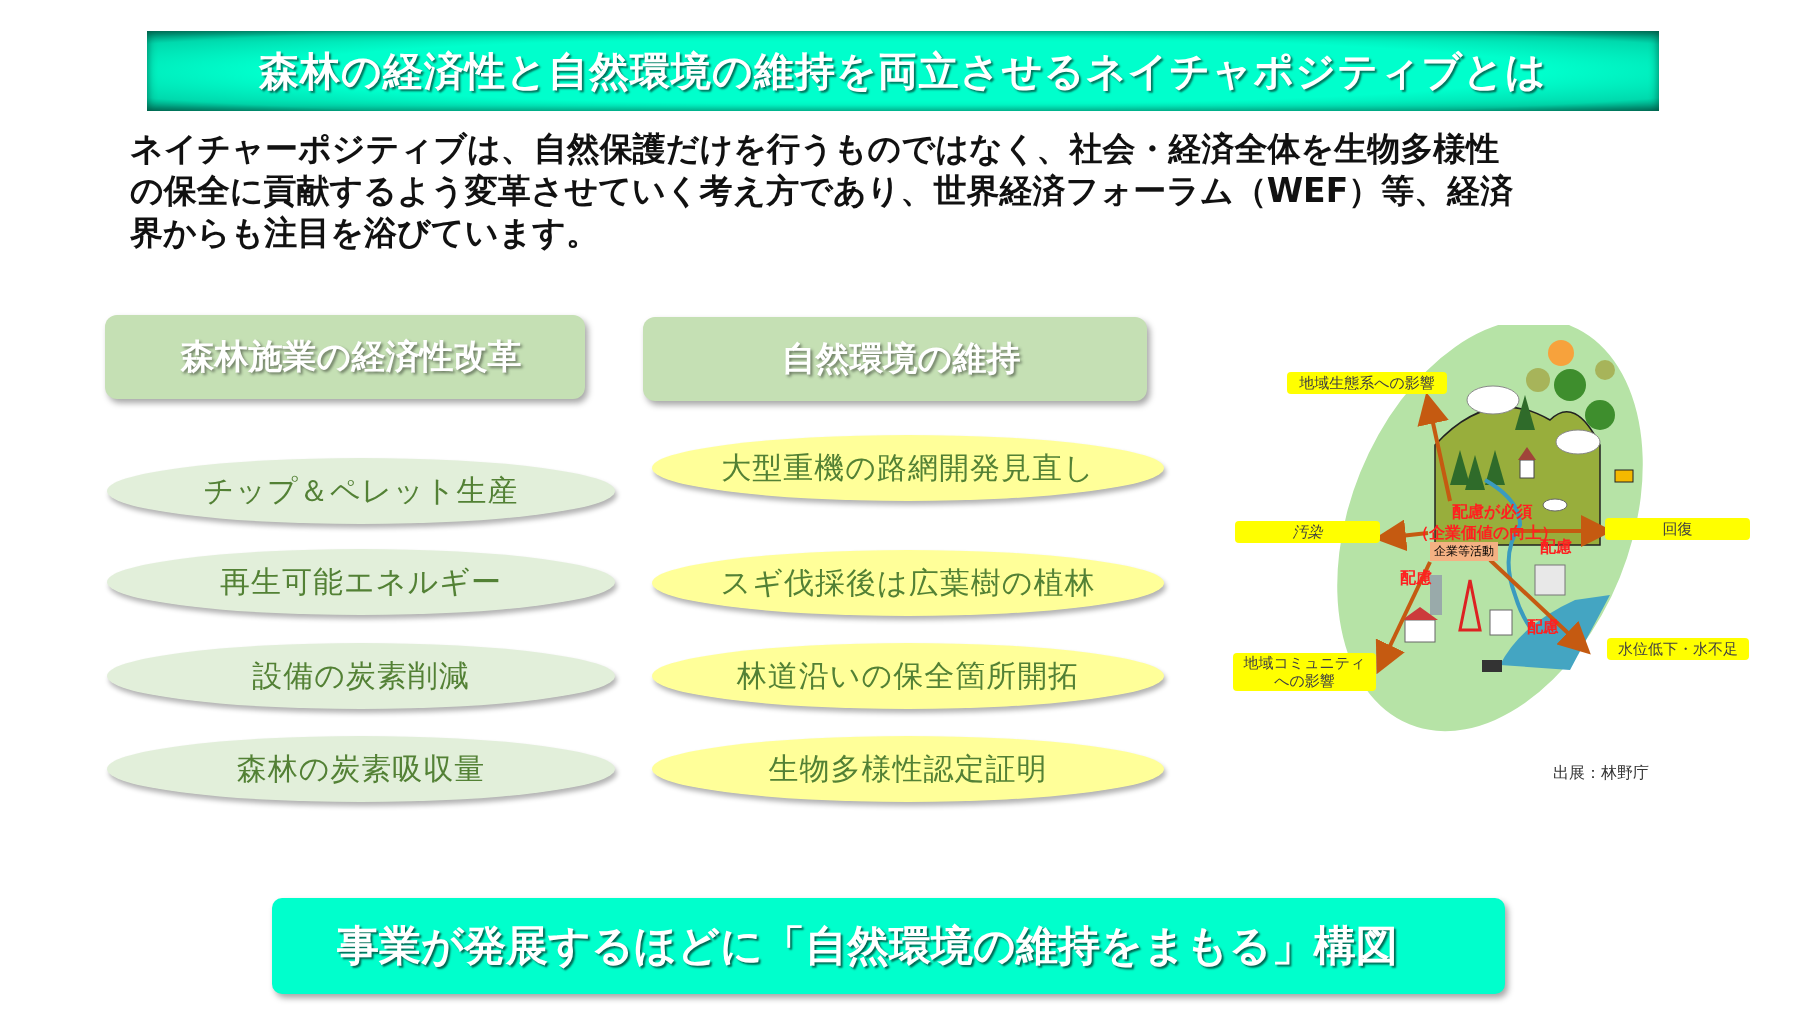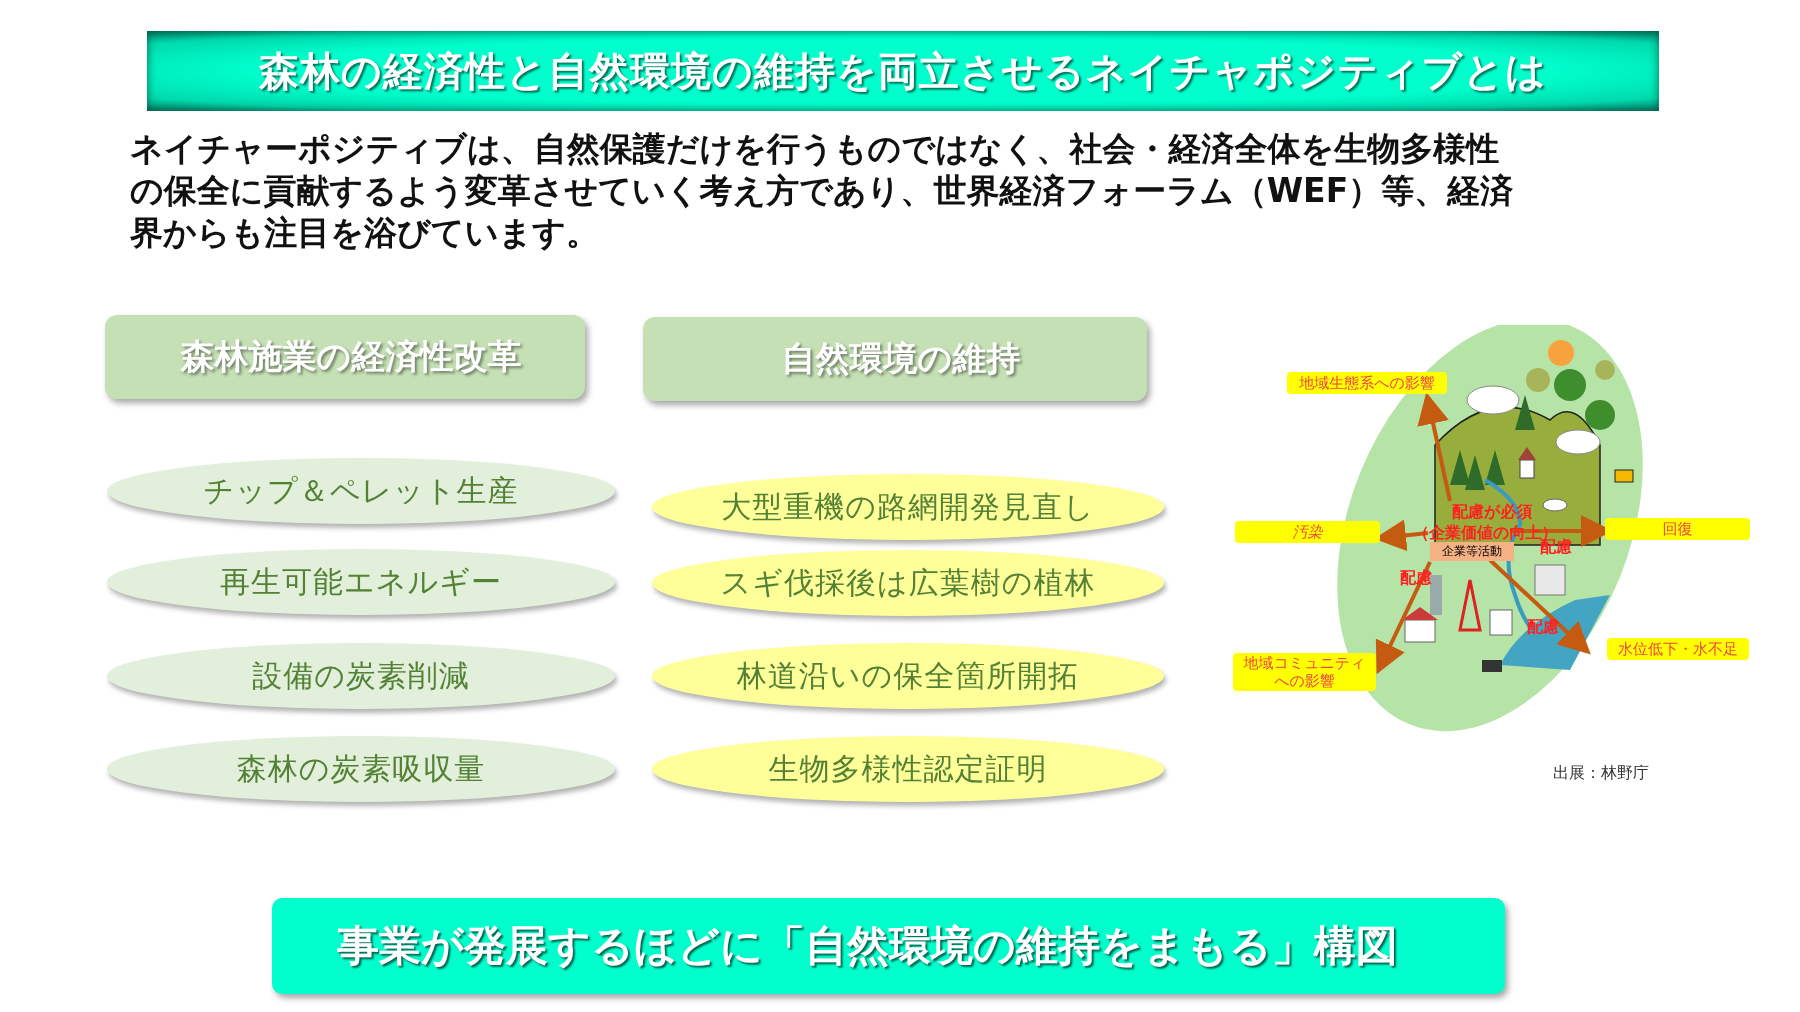--- a/index.html
+++ b/index.html
@@ -51,27 +51,27 @@
   }
   .bottom-bar span {
     color: #ffffff; font-size: 42px; font-weight: bold;
     text-shadow: 2px 2px 2px rgba(0,0,0,0.6);
   }
 
   .illustration { position: absolute; left: 1230px; top: 325px; width: 540px; height: 420px; }
   .illustration svg { position: absolute; left: 0; top: 0; }
   .tag {
     position: absolute; background: #ffff00; border-radius: 4px;
-    font-size: 15px; color: #ef4444; display: flex; align-items: center; justify-content: center;
+    font-size: 15px; color: #404040; display: flex; align-items: center; justify-content: center;
     text-align: center; line-height: 18px;
   }
   .note-red { position: absolute; color: #ff2020; font-size: 16px; font-weight: bold; white-space: nowrap; }
   .activity {
     position: absolute; background: #f4b183; font-size: 12px; color: #000;
-    padding: 1px 12px;
+    padding: 1px 4px;
   }
   .source { position: absolute; left: 1553px; top: 763px; font-size: 16px; color: #333; }
 </style>
 </head>
 <body>
 
 <div class="title-bar">
   <span>森林の経済性と自然環境の維持を両立させるネイチャポジティブとは</span>
 </div>
 
@@ -94,21 +94,21 @@
 <div class="pill green" style="top:549px">
     <span>再生可能エネルギー</span>
   </div>
 <div class="pill green" style="top:643px">
     <span>設備の炭素削減</span>
   </div>
 <div class="pill green" style="top:736px">
     <span>森林の炭素吸収量</span>
   </div>
 
-<div class="pill yellow" style="top:474px">
+<div class="pill yellow" style="top:435px">
     <span>大型重機の路網開発見直し</span>
   </div>
 <div class="pill yellow" style="top:550px">
     <span>スギ伐採後は広葉樹の植林</span>
   </div>
 <div class="pill yellow" style="top:643px">
     <span>林道沿いの保全箇所開拓</span>
   </div>
 <div class="pill yellow" style="top:736px">
     <span>生物多様性認定証明</span>

